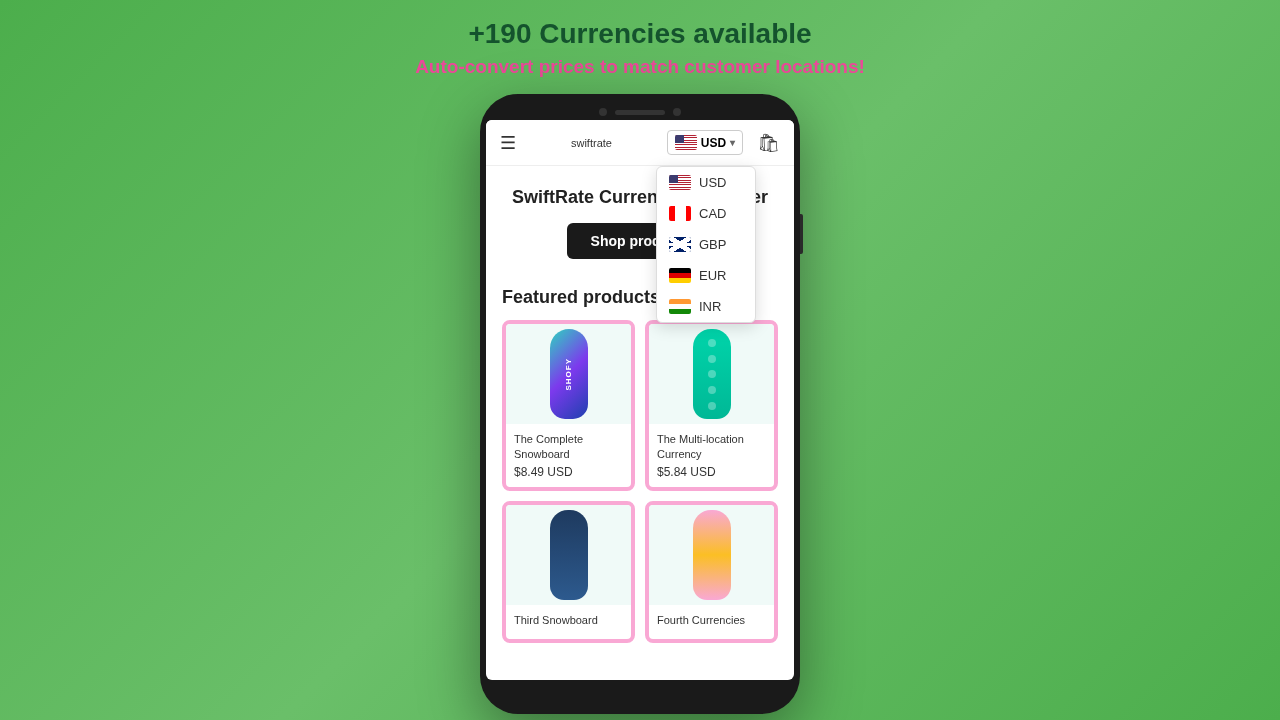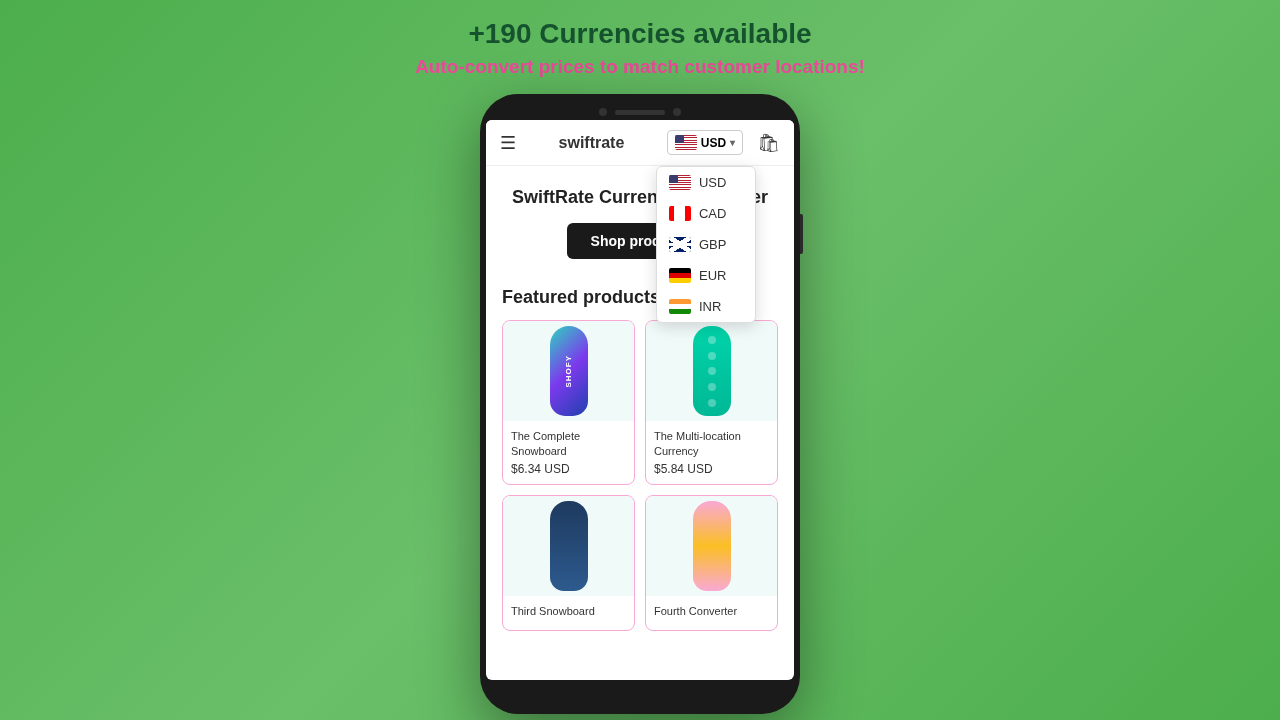--- a/index.html
+++ b/index.html
@@ -92,22 +92,22 @@
       position: relative;
     }
 
     .nav-hamburger {
       font-size: 18px;
       color: #333;
       cursor: pointer;
     }
 
     .nav-logo {
-      font-size: 16px;
-      font-weight: 700;
+      font-size: 11px;
+      font-weight: 400;
       color: #333;
     }
 
     .nav-right {
       display: flex;
       align-items: center;
       gap: 14px;
       position: relative;
     }
 
@@ -283,21 +283,21 @@
     }
 
     .products-grid {
       display: grid;
       grid-template-columns: 1fr 1fr;
       gap: 10px;
     }
 
     .product-card {
       background: white;
-      border: 1px solid #f9a8d4;
+      border: 4px solid #f9a8d4;
       border-radius: 8px;
       overflow: hidden;
     }
 
     .product-image {
       width: 100%;
       height: 100px;
       display: flex;
       align-items: center;
       justify-content: center;
@@ -457,21 +457,21 @@
       <div class="products-grid">
 
         <div class="product-card">
           <div class="product-image">
             <div class="snowboard-1">
               <span class="snowboard-1-text">SHOFY</span>
             </div>
           </div>
           <div class="product-info">
             <div class="product-name">The Complete Snowboard</div>
-            <div class="product-price">$6.34 USD</div>
+            <div class="product-price">$8.49 USD</div>
           </div>
         </div>
 
         <div class="product-card">
           <div class="product-image">
             <div class="snowboard-2">
               <div class="sb2-dot"></div>
               <div class="sb2-dot"></div>
               <div class="sb2-dot"></div>
               <div class="sb2-dot"></div>
@@ -491,21 +491,21 @@
           <div class="product-info">
             <div class="product-name">Third Snowboard</div>
           </div>
         </div>
 
         <div class="product-card">
           <div class="product-image">
             <div class="snowboard-4"></div>
           </div>
           <div class="product-info">
-            <div class="product-name">Fourth Converter</div>
+            <div class="product-name">Fourth Currencies</div>
           </div>
         </div>
 
       </div>
     </div>
   </div>
 
   <div class="phone-side-btn"></div>
 </div>
 

